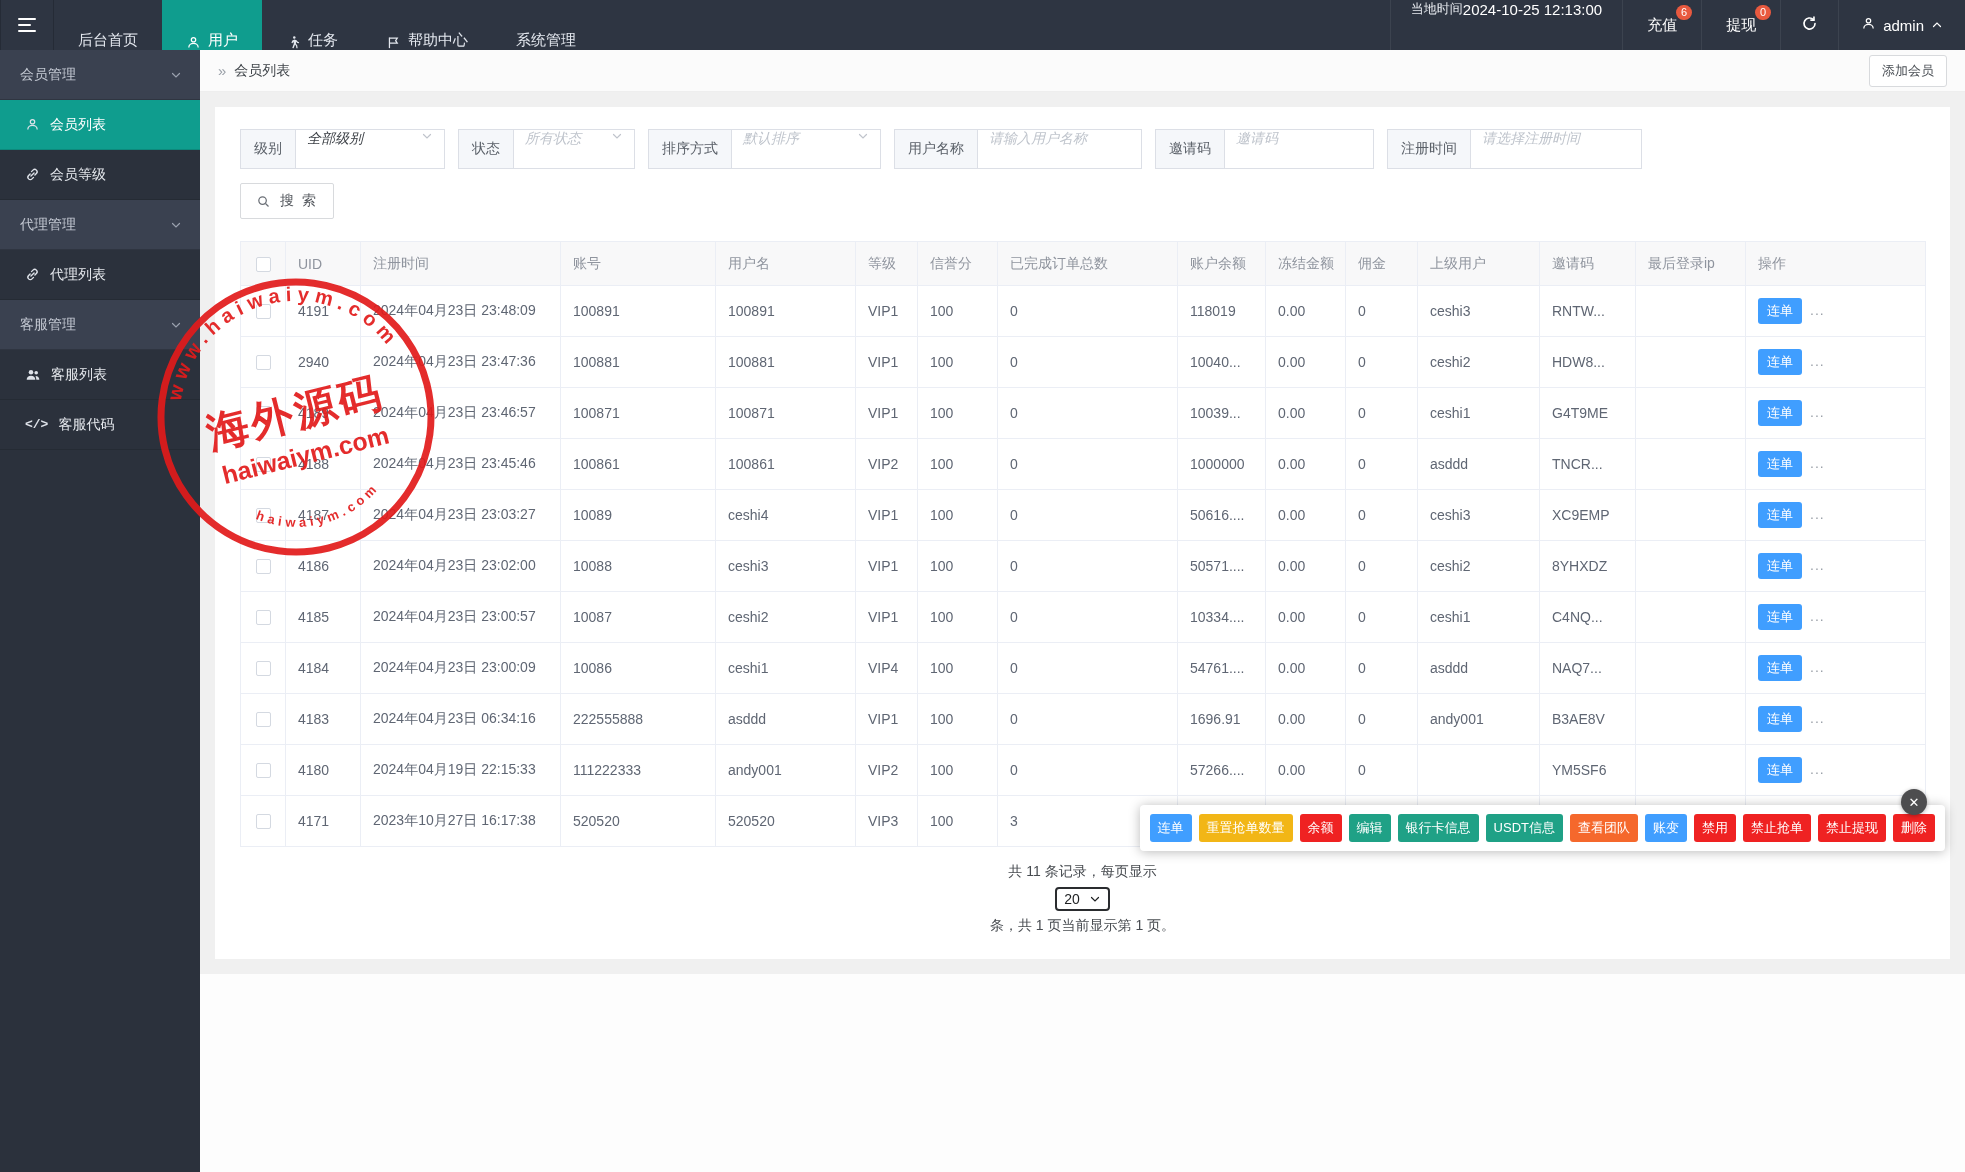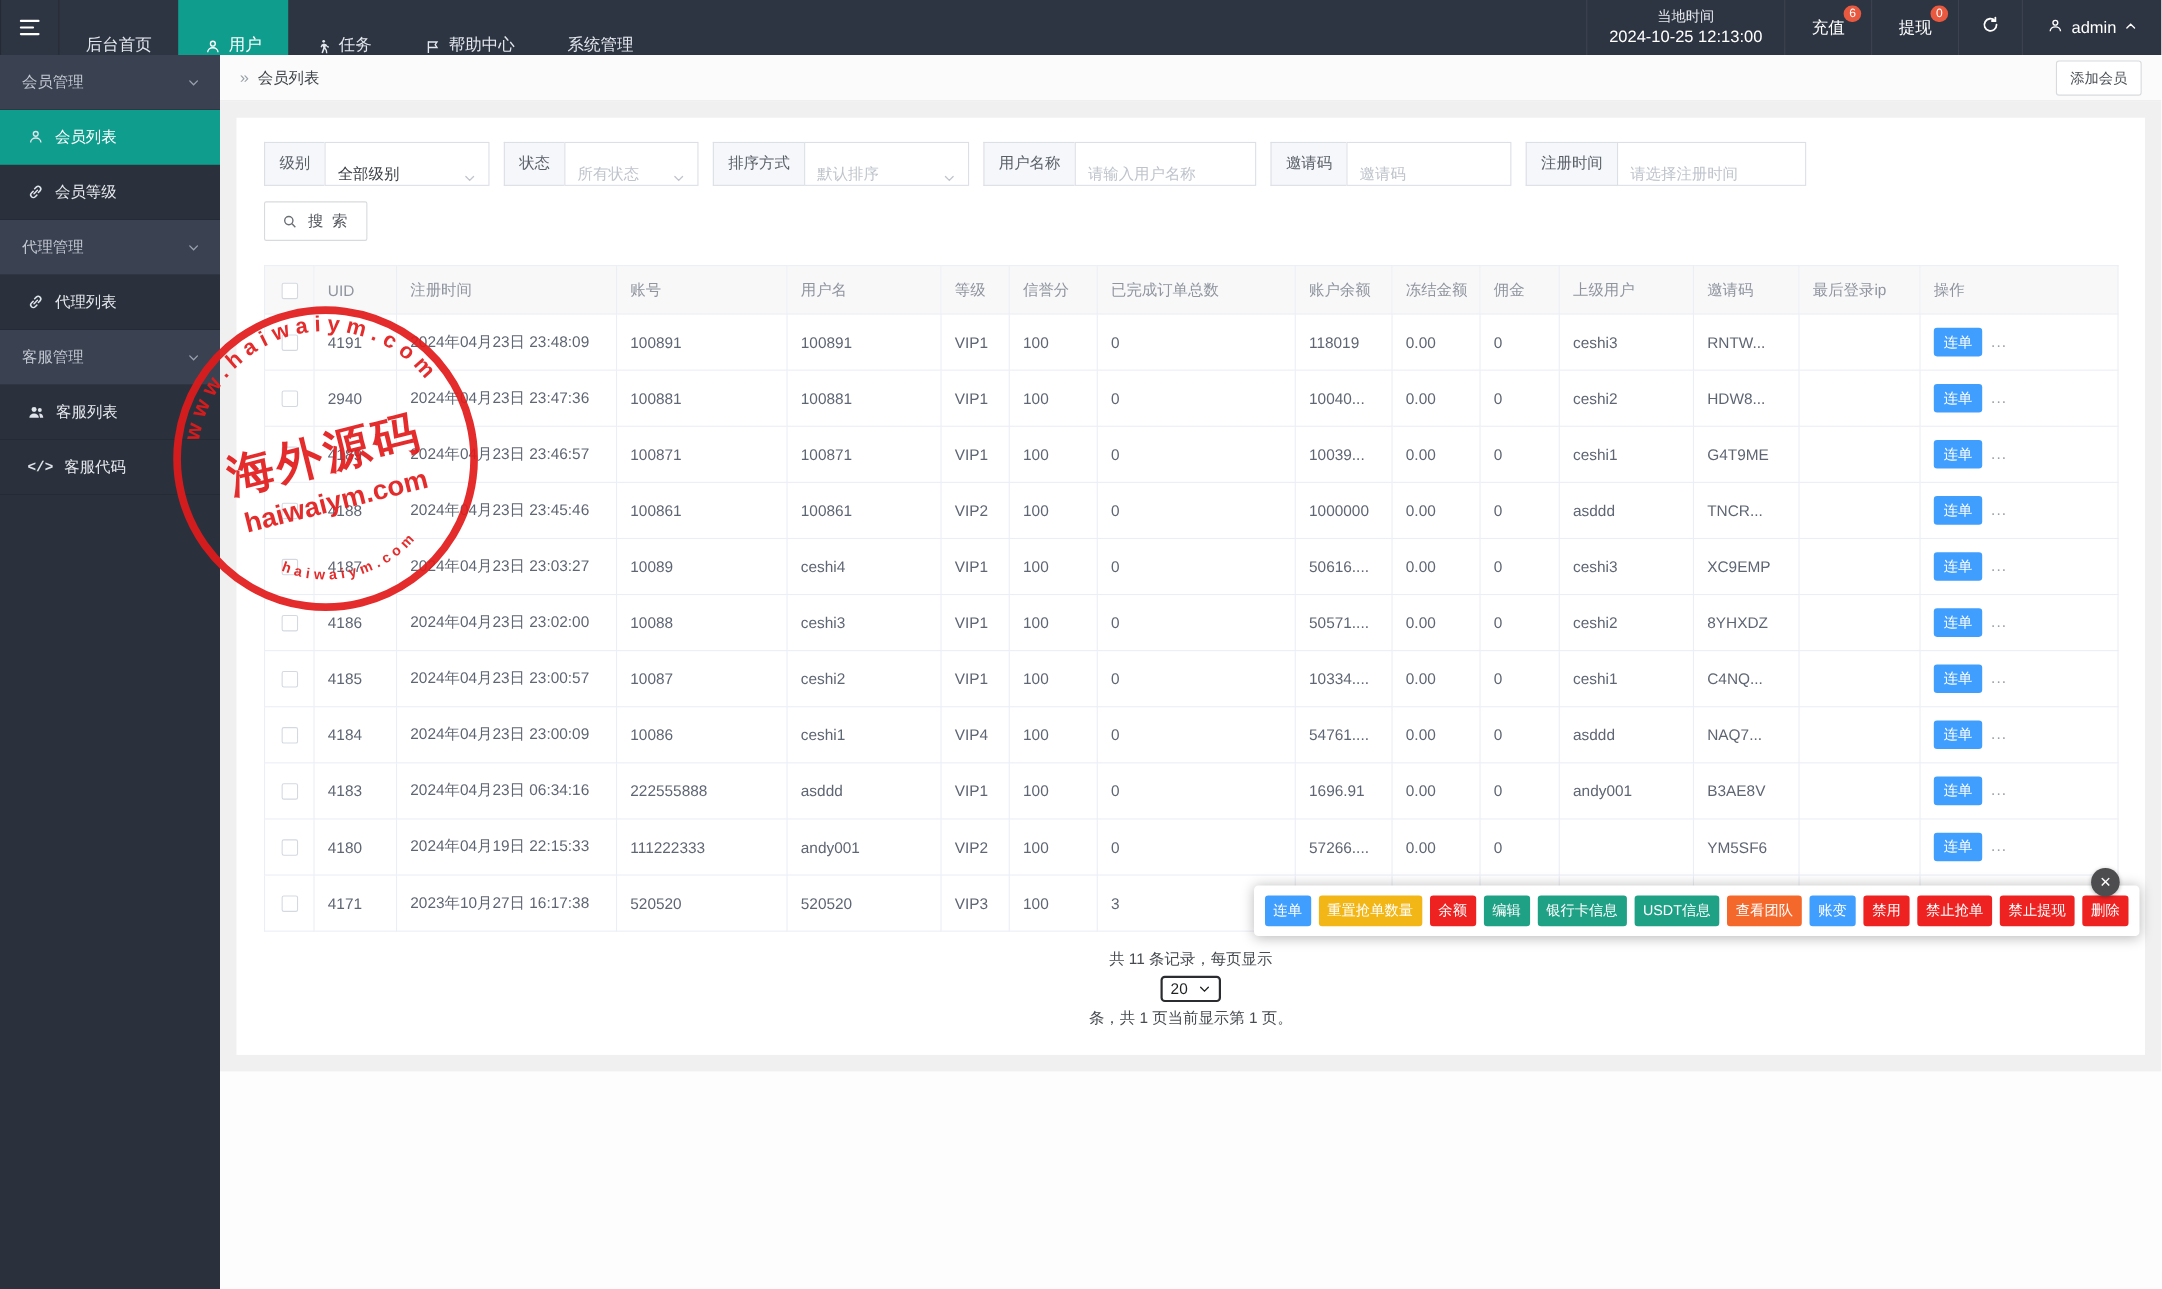--- a/index.html
+++ b/index.html
@@ -17,21 +17,21 @@
     justify-content:center; cursor:pointer; border-left:1px solid rgba(0,0,0,.18); border-right:1px solid rgba(0,0,0,.18);}
   .hamburger i { display:block; height:2px; background:#fff; border-radius:1px; }
   .hamburger i:nth-child(1){width:18px}.hamburger i:nth-child(2){width:13px;margin-right:5px}.hamburger i:nth-child(3){width:18px}
   .nav-menu { display:flex; align-items:stretch; }
   .menu-item { display:flex; align-items:flex-end; gap:7px; padding:0 24px; font-size:15px;
     color:#e3e7ee; cursor:pointer; }
   .menu-item.active { background:var(--accent,#0f9d8e); color:#fff; }
   .menu-item .mi { display:flex; align-items:center; }
   .nav-right { margin-left:auto; display:flex; align-items:stretch; }
   .nav-right > div { border-left:1px solid rgba(255,255,255,.07); }
-  .time-block { padding:0 20px; display:flex; flex-direction:column; justify-content:center; text-align:center; }
+  .time-block { padding:0 20px; display:flex; flex-direction:row; justify-content:center; text-align:center; }
   .time-label { font-size:13px; color:#e7eaef; line-height:18px; }
   .time-value { font-size:15px; color:#fff; line-height:20px; }
   .nav-pill { position:relative; display:flex; align-items:center; padding:0 24px; font-size:15px; cursor:pointer; }
   .nav-badge { position:absolute; top:5px; right:9px; background:var(--badge_orange,#e8593f);
     color:#fff; font-size:11px; line-height:15px; min-width:16px; text-align:center;
     border-radius:9px; padding:0 4px; }
   .nav-refresh { display:flex; align-items:center; padding:0 20px; cursor:pointer; }
   .nav-admin { display:flex; align-items:center; gap:7px; padding:0 22px; font-size:15px; cursor:pointer; }
 
   
@@ -56,22 +56,22 @@
   .add-member-btn { margin-left:auto; border:1px solid #d8dadd; background:#fff; color:#4a4f55;
     font-size:13px; padding:6px 12px; border-radius:3px; cursor:pointer; }
   .content-body { padding:15px; background:#f0f0f0; }
   .panel { position:relative; background:#fff; padding:22px 25px 24px; }
 
   
   .filters { display:flex; flex-wrap:wrap; gap:14px 13px; }
   .filter { display:flex; height:40px; }
   .flabel { background:#f5f7fa; border:1px solid #dcdfe6; border-right:none; color:#5a6068;
     font-size:14px; display:flex; align-items:center; padding:0 13px; white-space:nowrap; }
-  .ffield { border:1px solid #dcdfe6; background:#fff; display:flex; align-items:flex-end;
-    justify-content:space-between; padding:0 11px; font-size:14px; color:#3c4046; gap:8px; cursor:pointer; }
+  .ffield { border:1px solid #dcdfe6; background:#fff; display:flex; align-items:flex-start;
+    justify-content:space-between; padding:0 11px; font-size:14px; color:#3c4046; gap:8px; cursor:pointer;font-style:italic; }
   .ffield .ph { color:#bfc4cc; }
   .ffield .caret { color:#c0c4cc; display:flex; }
 
   .search-row { margin-top:14px; }
   .search-btn { display:inline-flex; align-items:center; gap:9px; border:1px solid #d8dadd;
     background:#fff; color:#53575d; font-size:14px; padding:0 15px; height:36px;
     border-radius:2px; cursor:pointer; letter-spacing:2px; }
   .search-btn .mi { display:flex; color:#6a6f76; }
 
   

